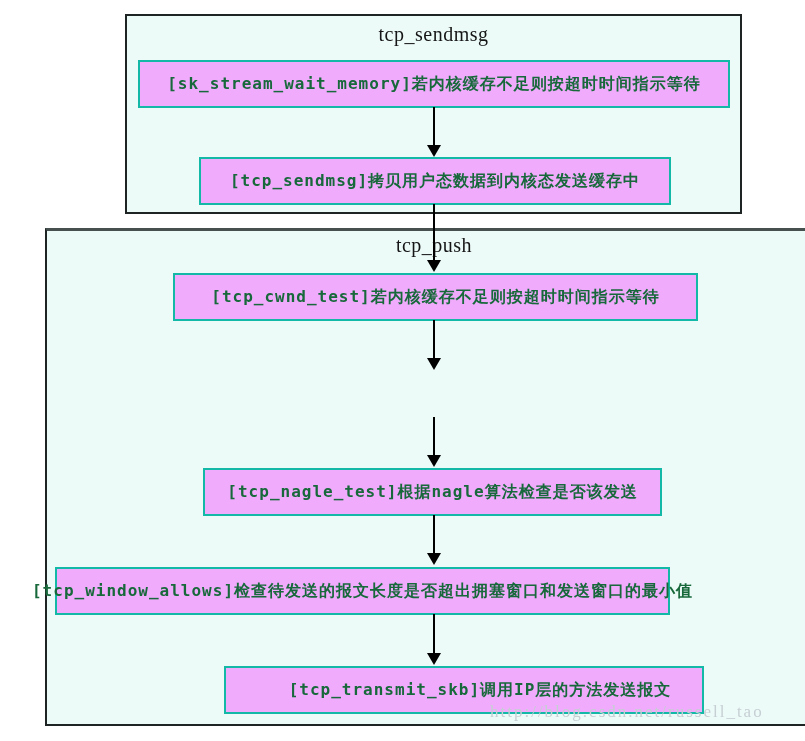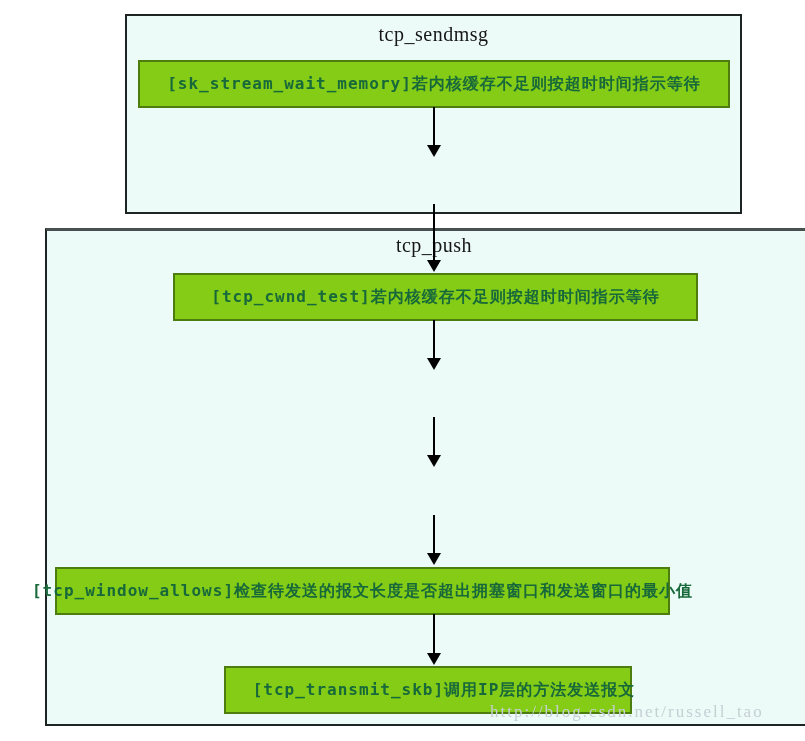--- a/index.html
+++ b/index.html
@@ -42,42 +42,42 @@
     letter-spacing: 0.5px;
   }
   #group-sendmsg .group-title { top: 7px; }
   #group-push .group-title { top: 3px; }
 
   
   .step-box {
     position: absolute;
     box-sizing: border-box;
     height: 48px;
-    border: 2px solid #4d7c0f;
-    background: #84cc16;
+    border: 2px solid #14b8a6;
+    background: #f0abfc;
     display: flex;
     align-items: center;
     justify-content: center;
     font-family: "DejaVu Sans Mono", monospace;
     font-weight: bold;
     font-size: 16px;
     color: #17683a;
     letter-spacing: 1px;
     white-space: nowrap;
     z-index: 2;
   }
   
   #step-wait-memory { left: 11px;  top: 44px;  width: 592px; }
   #step-sendmsg     { left: 72px;  top: 141px; width: 472px; }
   
   #step-cwnd-test      { left: 126px; top: 42px;  width: 525px; }
   #step-snd-wnd-test   { left: 121px; top: 139px; width: 527px; }
   #step-nagle-test     { left: 156px; top: 237px; width: 459px; }
   #step-window-allows  { left: 8px;   top: 336px; width: 615px; }
-  #step-transmit-skb   { left: 177px; top: 435px; width: 408px; padding-left: 32px; }
+  #step-transmit-skb   { left: 177px; top: 435px; width: 480px; padding-left: 32px; }
 
   
   .flow-arrow {
     position: absolute;
     width: 14px;
     margin-left: -7px;
     z-index: 3;
   }
   .flow-arrow .shaft {
     position: absolute;
@@ -122,25 +122,27 @@
   }
 </style>
 </head>
 <body>
 
 <div id="canvas">
 
   <div class="group-box" id="group-sendmsg">
     <div class="group-title">tcp_sendmsg</div>
     <div class="step-box" id="step-wait-memory">[sk_stream_wait_memory]若内核缓存不足则按超时时间指示等待</div>
+    <div class="step-box" id="step-sendmsg">[tcp_sendmsg]拷贝用户态数据到内核态发送缓存中</div>
   </div>
 
   <div class="group-box" id="group-push">
     <div class="group-title">tcp_push</div>
     <div class="step-box" id="step-cwnd-test">[tcp_cwnd_test]若内核缓存不足则按超时时间指示等待</div>
+    <div class="step-box" id="step-nagle-test">[tcp_nagle_test]根据nagle算法检查是否该发送</div>
     <div class="step-box" id="step-window-allows">[tcp_window_allows]检查待发送的报文长度是否超出拥塞窗口和发送窗口的最小值</div>
     <div class="step-box" id="step-transmit-skb">[tcp_transmit_skb]调用IP层的方法发送报文</div>
   </div>
 
   <div class="flow-arrow" id="arrow-1">
       <div class="shaft"></div>
       <div class="head"></div>
     </div>
   <div class="flow-arrow" id="arrow-2">
       <div class="shaft"></div>

